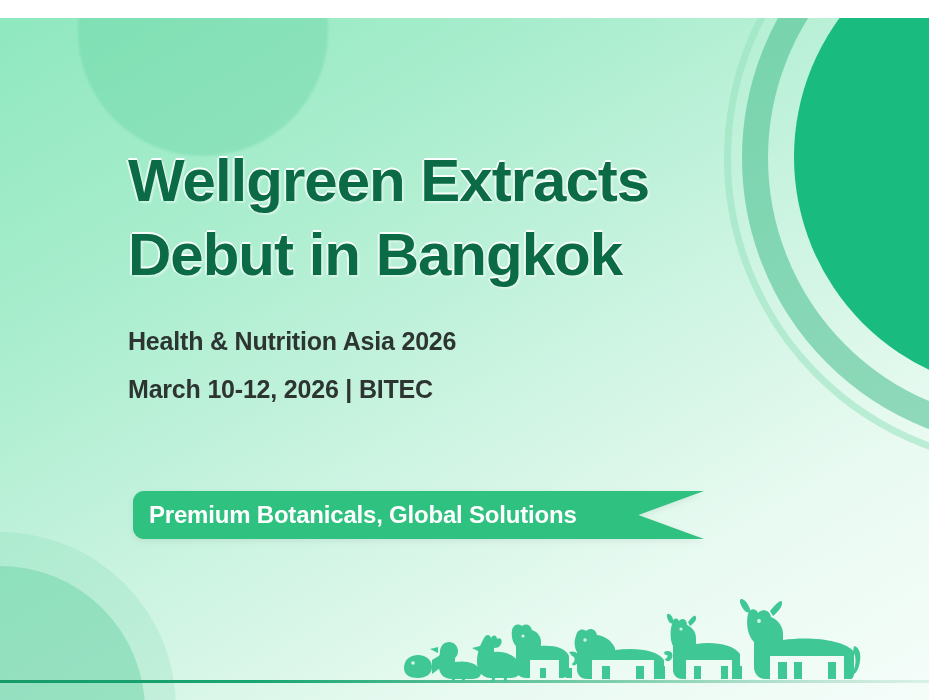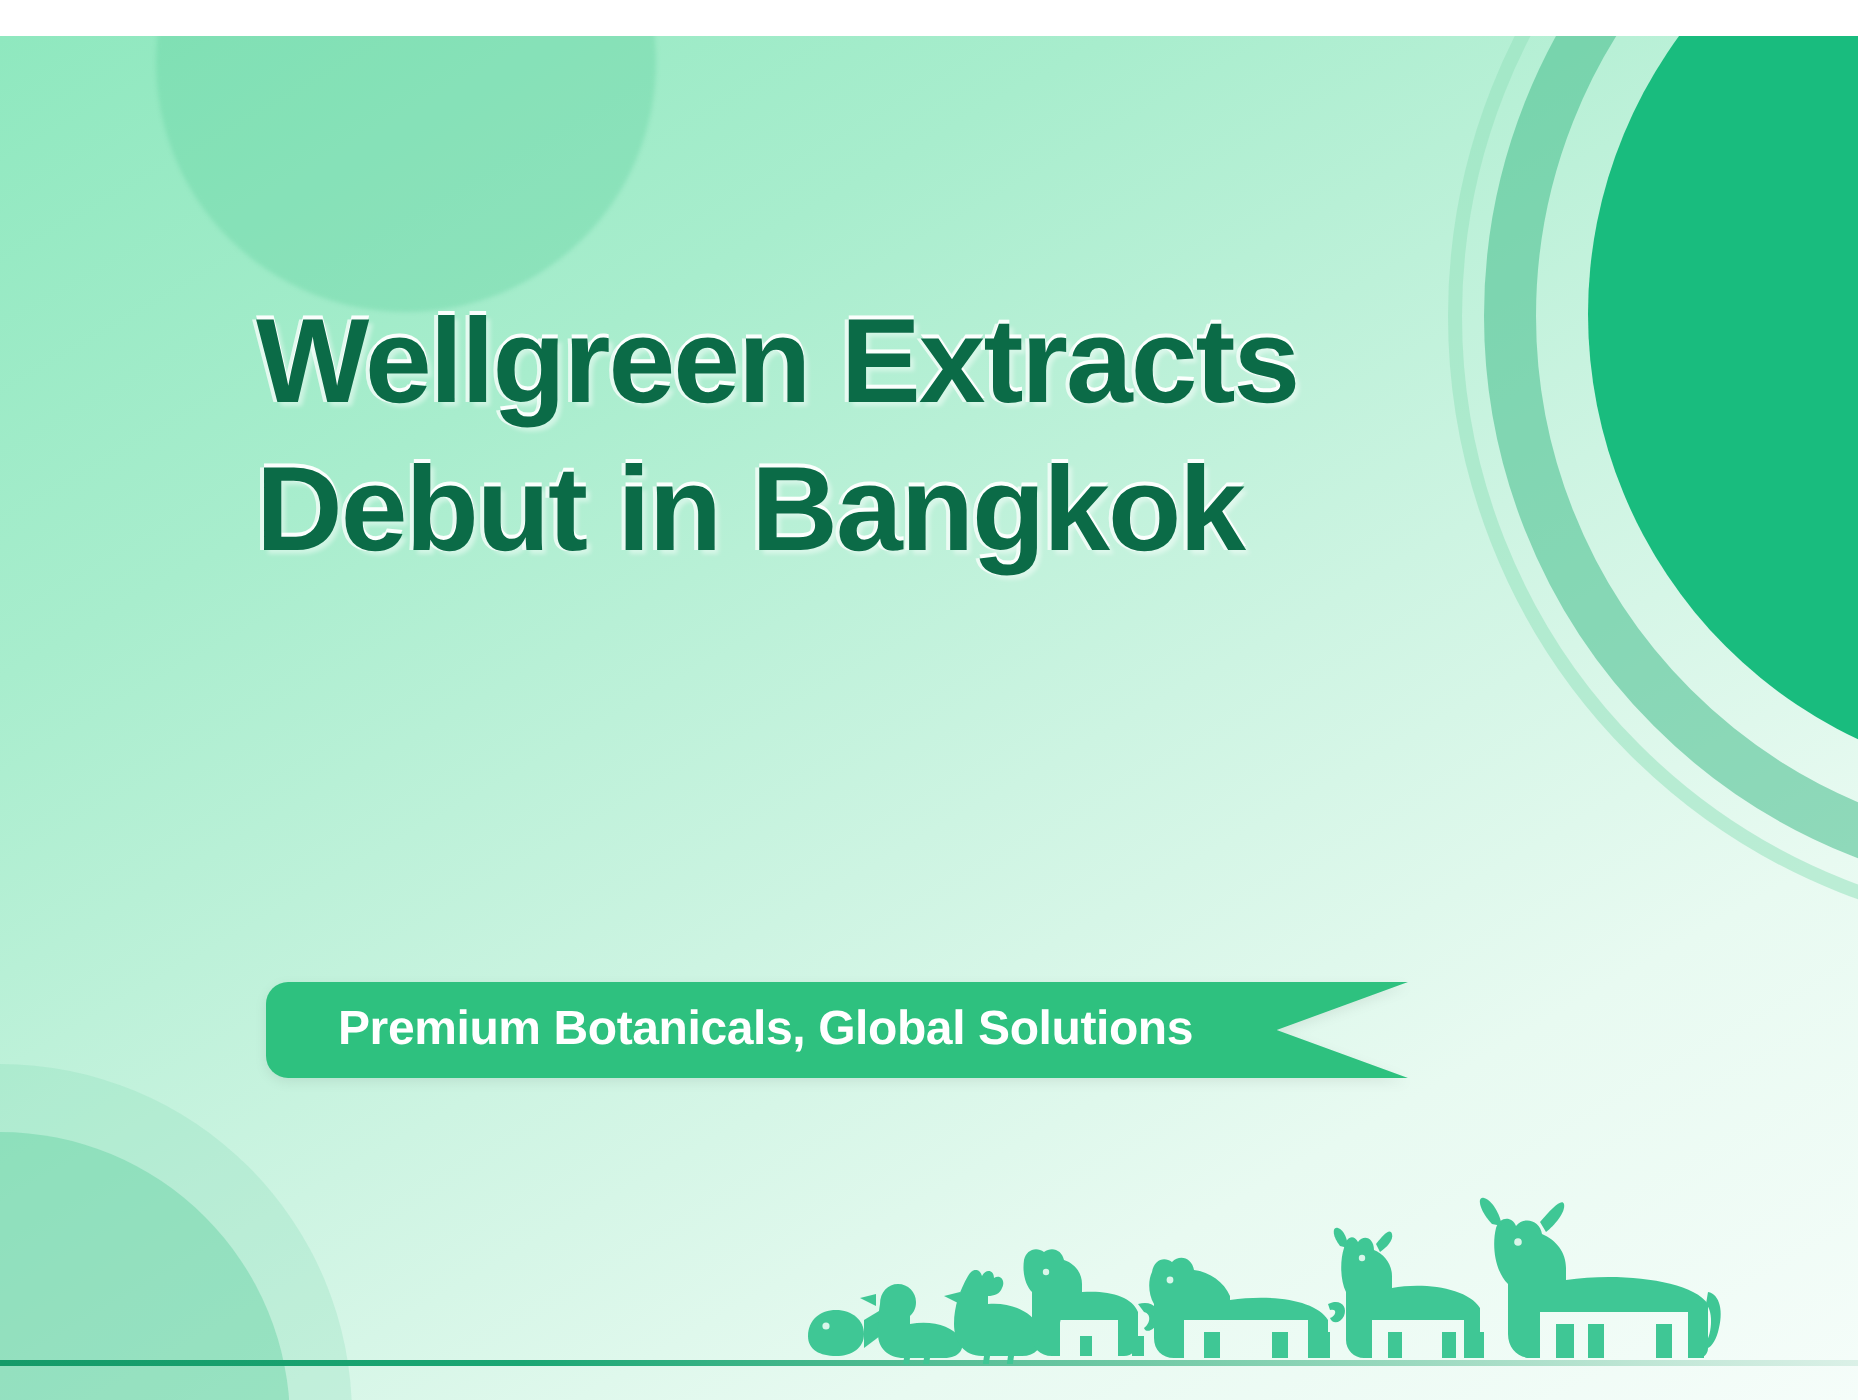--- a/index.html
+++ b/index.html
@@ -181,21 +181,21 @@
     display: flex;
     align-items: center;
   }
 
   .ribbon-text {
     color: #ffffff;
     font-size: 24px;
     line-height: 28px;
     font-weight: bold;
     letter-spacing: -0.2px;
-    padding-left: 36px;
+    padding-left: 16px;
   }
 
   
   .animals {
     position: absolute;
     left: 396px;
     top: 572px;
     width: 480px;
     height: 92px;
   }
@@ -217,22 +217,24 @@
     <div class="circle-right"></div>
     <div class="circle-bl-outer"></div>
     <div class="circle-bl-inner"></div>
     <div class="baseline"></div>
   </div>
 
   <div class="content">
     <h1 class="headline">Wellgreen Extracts
 Debut in Bangkok</h1>
 
-
-
+    <p class="event-name">Health &amp; Nutrition Asia 2026</p>
+
+
+    <p class="date-venue">March 10-12, 2026 | BITEC</p>
   </div>
 
   <div class="ribbon-wrap">
     <div class="ribbon">
       <span class="ribbon-text">Premium Botanicals, Global Solutions</span>
     </div>
   </div>
 
   <div class="animals">
     <svg viewBox="0 0 480 92" xmlns="http://www.w3.org/2000/svg" aria-hidden="true">

